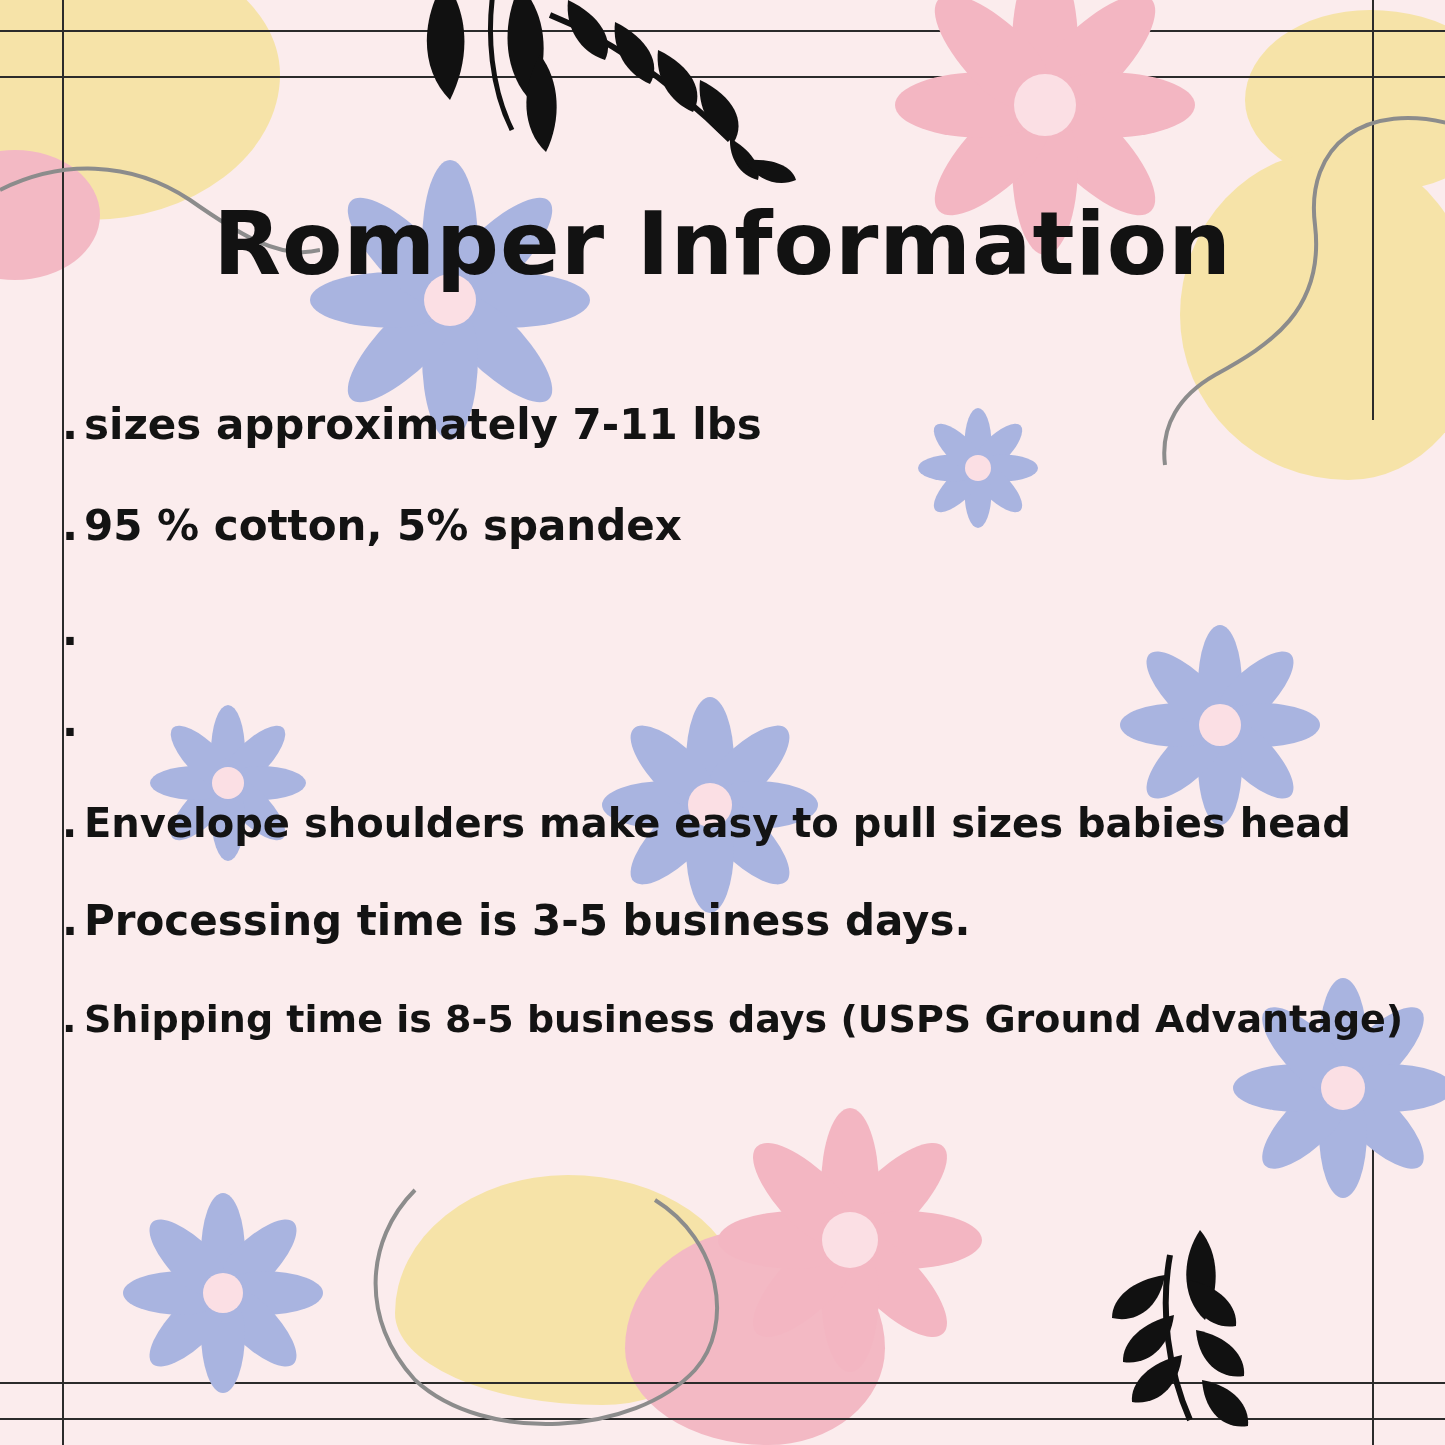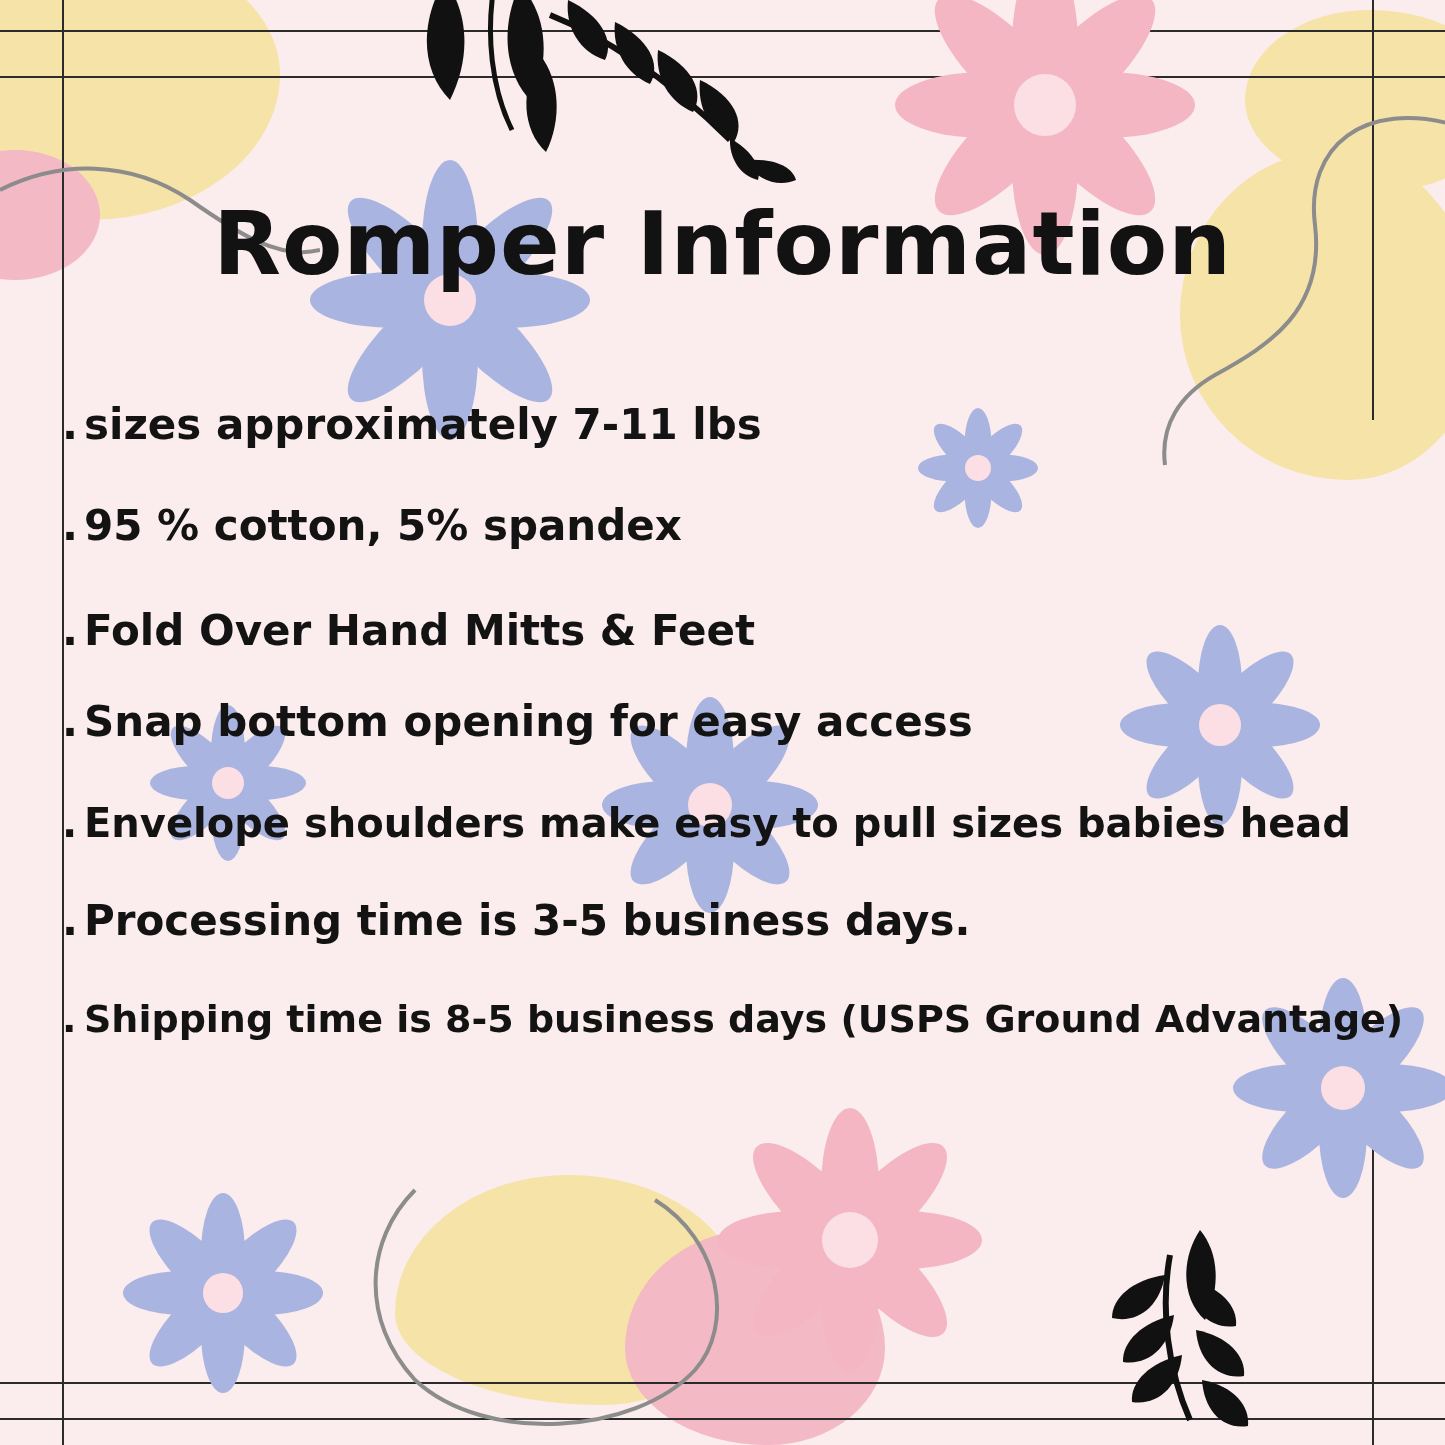--- a/index.html
+++ b/index.html
@@ -301,26 +301,24 @@
         <span class="txt">sizes approximately 7-11 lbs</span>
       </div>
 
       <div class="bullet b1">
         <span class="dot">.</span>
         <span class="txt">95 % cotton, 5% spandex</span>
       </div>
 
       <div class="bullet b2">
         <span class="dot">.</span>
-        <span class="txt">Fold Over Hand Mitts  &amp;  Feet</span>
       </div>
 
       <div class="bullet b3">
         <span class="dot">.</span>
-        <span class="txt">Snap bottom opening for easy access</span>
       </div>
 
       <div class="bullet b4">
         <span class="dot">.</span>
         <span class="txt">Envelope shoulders make easy to pull sizes babies head</span>
       </div>
 
       <div class="bullet b5">
         <span class="dot">.</span>
         <span class="txt">Processing time is 3-5 business days.</span>

